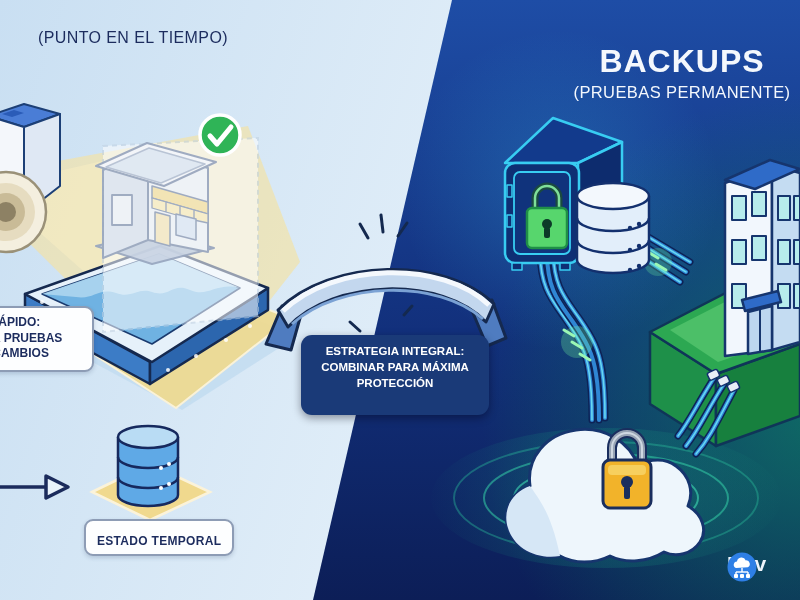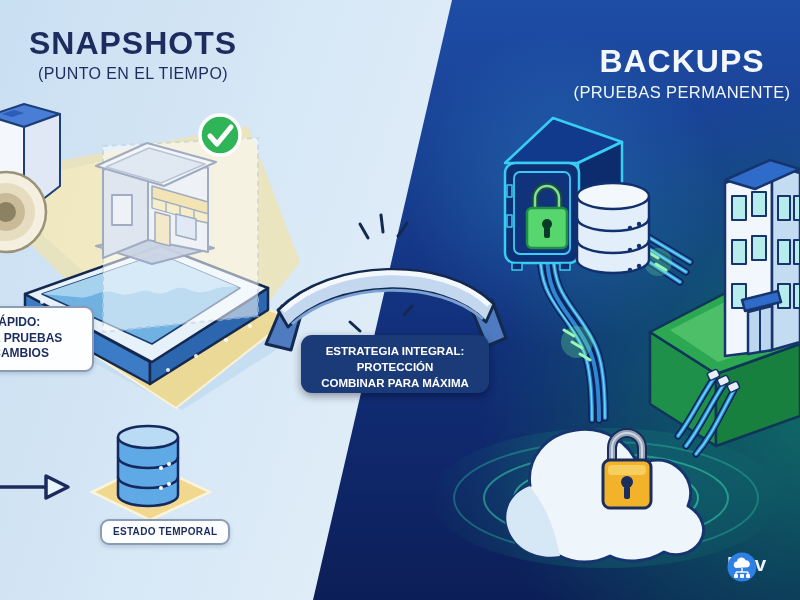--- a/index.html
+++ b/index.html
@@ -17,24 +17,24 @@
   .left-titles{left:8px;top:26px;width:250px;color:var(--c-navy,#1c2c5e);}
   .right-titles{left:563px;top:44px;width:238px;color:#f4f8fd;}
   .right-titles .subtitle{font-size:16.5px;}
 
   .label-box{
     background:#fdfeff;border:2px solid #8d9cb5;border-radius:9px;
     color:var(--c-navy,#1c2c5e);font-weight:bold;text-align:center;
     box-shadow:0 2px 4px rgba(30,50,90,.18);
   }
   .fast-box{left:-64px;top:306px;width:142px;padding:7px 6px 8px;font-size:12px;line-height:1.3;}
-  .temp-box{left:100px;top:519px;padding:5px 11px 6px;font-size:10px;letter-spacing:.3px;}
+  .temp-box{left:84px;top:519px;padding:13px 11px 6px;font-size:12px;letter-spacing:.3px;}
 
   .strategy-box{
-    left:301px;top:335px;width:180px;padding:8px 4px 2px;
+    left:301px;top:335px;width:180px;padding:8px 4px 24px;
     background:var(--c-strategy,#1a3a78);border-radius:11px;
     color:#ffffff;font-weight:bold;font-size:11.5px;line-height:1.4;
     text-align:center;box-shadow:0 3px 8px rgba(0,0,20,.4);
   }
 
   .logo{
     left:727px;top:552px;display:flex;align-items:center;gap:7px;
     color:#eef4fb;font-size:21px;font-weight:bold;letter-spacing:.3px;
   }
 </style>
@@ -316,41 +316,40 @@
         <path d="M612,462 v-14 a15,15 0 0 1 30,0 v14" fill="none" stroke="#cfd8e2" stroke-width="2"></path>
         <rect x="603" y="460" width="48" height="48" rx="7" fill="#f2b32a" stroke="#1a2e5e" stroke-width="3"></rect>
         <rect x="608" y="465" width="38" height="10" rx="4" fill="#f7cf5e"></rect>
         <circle cx="627" cy="482" r="6" fill="#1a2e5e"></circle>
         <rect x="624" y="486" width="6" height="13" rx="2" fill="#1a2e5e"></rect>
       </g>
     </g>
   </svg>
 
   <div class="overlay title-block left-titles">
-    <div class="title">SNAPSHOTS</div>
     <div class="subtitle">(PUNTO EN EL TIEMPO)</div>
   </div>
 
   <div class="overlay title-block right-titles">
     <div class="title">BACKUPS</div>
     <div class="subtitle">(PRUEBAS PERMANENTE)</div>
   </div>
 
   <div class="overlay label-box fast-box">
     <div>RÁPIDO:</div>
     <div>PARA PRUEBAS</div>
     <div>Y CAMBIOS</div>
   </div>
 
   <div class="overlay label-box temp-box">ESTADO TEMPORAL</div>
 
   <div class="overlay strategy-box">
     <div>ESTRATEGIA INTEGRAL:</div>
+    <div>COMBINAR PARA MÁXIMA</div>
     <div>PROTECCIÓN</div>
-    <div>COMBINAR PARA MÁXIMA</div>
   </div>
 
   <div class="overlay logo">
     <svg width="30" height="30" viewBox="0 0 30 30">
       <circle cx="15" cy="15" r="14.5" fill="#2e7fe6"></circle>
       <path d="M9,14 a3.4,3.4 0 0 1 1,-6.6 a4.6,4.6 0 0 1 8.8,-1 a3.6,3.6 0 0 1 2,6.8 Z" fill="#ffffff" transform="translate(0,2)"></path>
       <g stroke="#ffffff" stroke-width="1.4" fill="none">
         <line x1="15" y1="16" x2="15" y2="20"></line>
         <line x1="9" y1="20" x2="21" y2="20"></line>
         <line x1="9" y1="20" x2="9" y2="22"></line>

